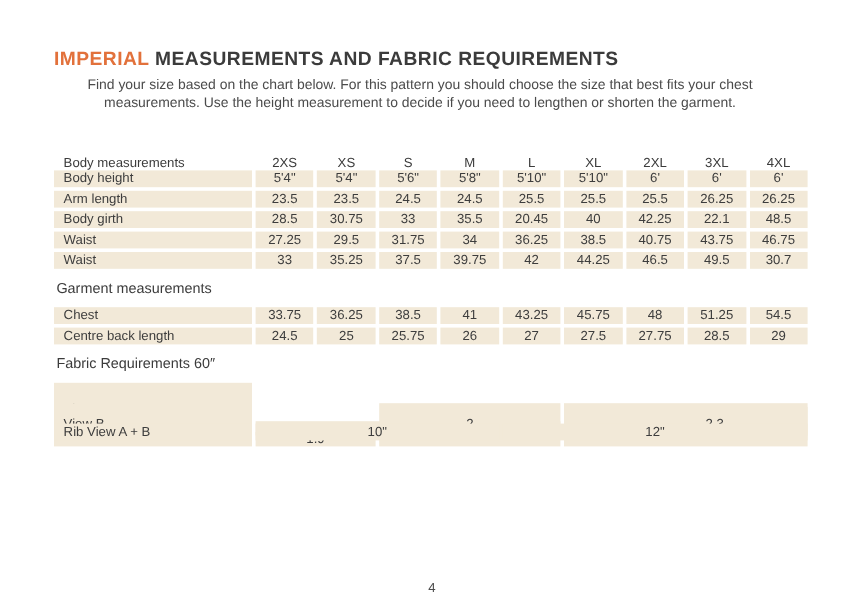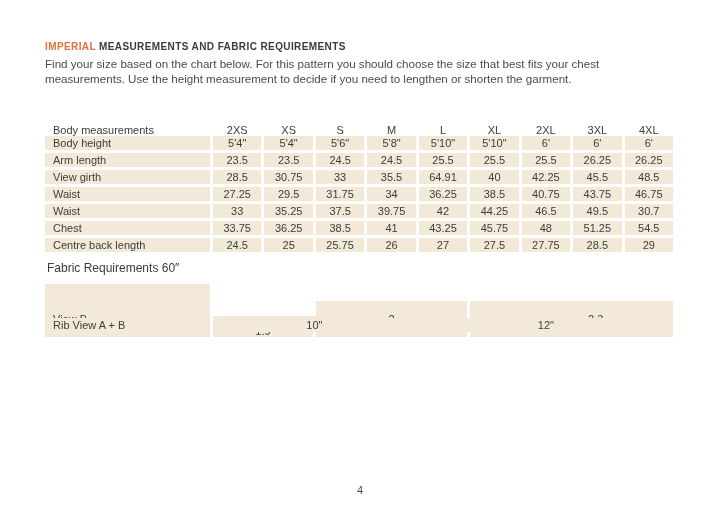--- a/index.html
+++ b/index.html
@@ -6,28 +6,28 @@
   body {
     width: 720px; height: 513px;
     background: #ffffff;
     font-family: "Liberation Sans", sans-serif;
     position: relative;
     overflow: hidden;
   }
   .content { position: absolute; left: 45px; top: 41px; width: 628px; }
 
   .title {
-    font-size: 10px; font-weight: bold; color: #3b3b3b;
+    font-size: 16px; font-weight: bold; color: #3b3b3b;
     letter-spacing: 0.4px; line-height: 1.1;
   }
   .title .accent { color: #e2713b; }
 
   .intro {
     margin-top: 4px; width: 610px;
-    font-size: 11.6px; line-height: 1.33; color: #4b4b4b;
+    font-size: 11.6px; line-height: 1.33; color: #4b4b4b; text-align: center;
   }
 
   .size-table { margin-top: 21px; }
 
   .trow {
     display: grid;
     grid-template-columns: 165px repeat(9, 1fr);
     column-gap: 3px;
     height: 14px;
     margin-bottom: 3px;
@@ -97,29 +97,29 @@
           <div class="cell">23.5</div>
           <div class="cell">24.5</div>
           <div class="cell">24.5</div>
           <div class="cell">25.5</div>
           <div class="cell">25.5</div>
           <div class="cell">25.5</div>
           <div class="cell">26.25</div>
           <div class="cell">26.25</div>
         </div>
         <div class="trow">
-          <div class="cell label-cell">View girth</div>
+          <div class="cell label-cell">Body girth</div>
           <div class="cell">28.5</div>
           <div class="cell">30.75</div>
           <div class="cell">33</div>
           <div class="cell">35.5</div>
-          <div class="cell">64.91</div>
+          <div class="cell">20.45</div>
           <div class="cell">40</div>
           <div class="cell">42.25</div>
-          <div class="cell">45.5</div>
+          <div class="cell">22.1</div>
           <div class="cell">48.5</div>
         </div>
         <div class="trow">
           <div class="cell label-cell">Waist</div>
           <div class="cell">27.25</div>
           <div class="cell">29.5</div>
           <div class="cell">31.75</div>
           <div class="cell">34</div>
           <div class="cell">36.25</div>
           <div class="cell">38.5</div>
@@ -133,20 +133,21 @@
           <div class="cell">35.25</div>
           <div class="cell">37.5</div>
           <div class="cell">39.75</div>
           <div class="cell">42</div>
           <div class="cell">44.25</div>
           <div class="cell">46.5</div>
           <div class="cell">49.5</div>
           <div class="cell">30.7</div>
         </div>
       </div>
+    <div class="section-heading">Garment measurements</div>
     <div id="garment-rows">
         <div class="trow">
           <div class="cell label-cell">Chest</div>
           <div class="cell">33.75</div>
           <div class="cell">36.25</div>
           <div class="cell">38.5</div>
           <div class="cell">41</div>
           <div class="cell">43.25</div>
           <div class="cell">45.75</div>
           <div class="cell">48</div>

